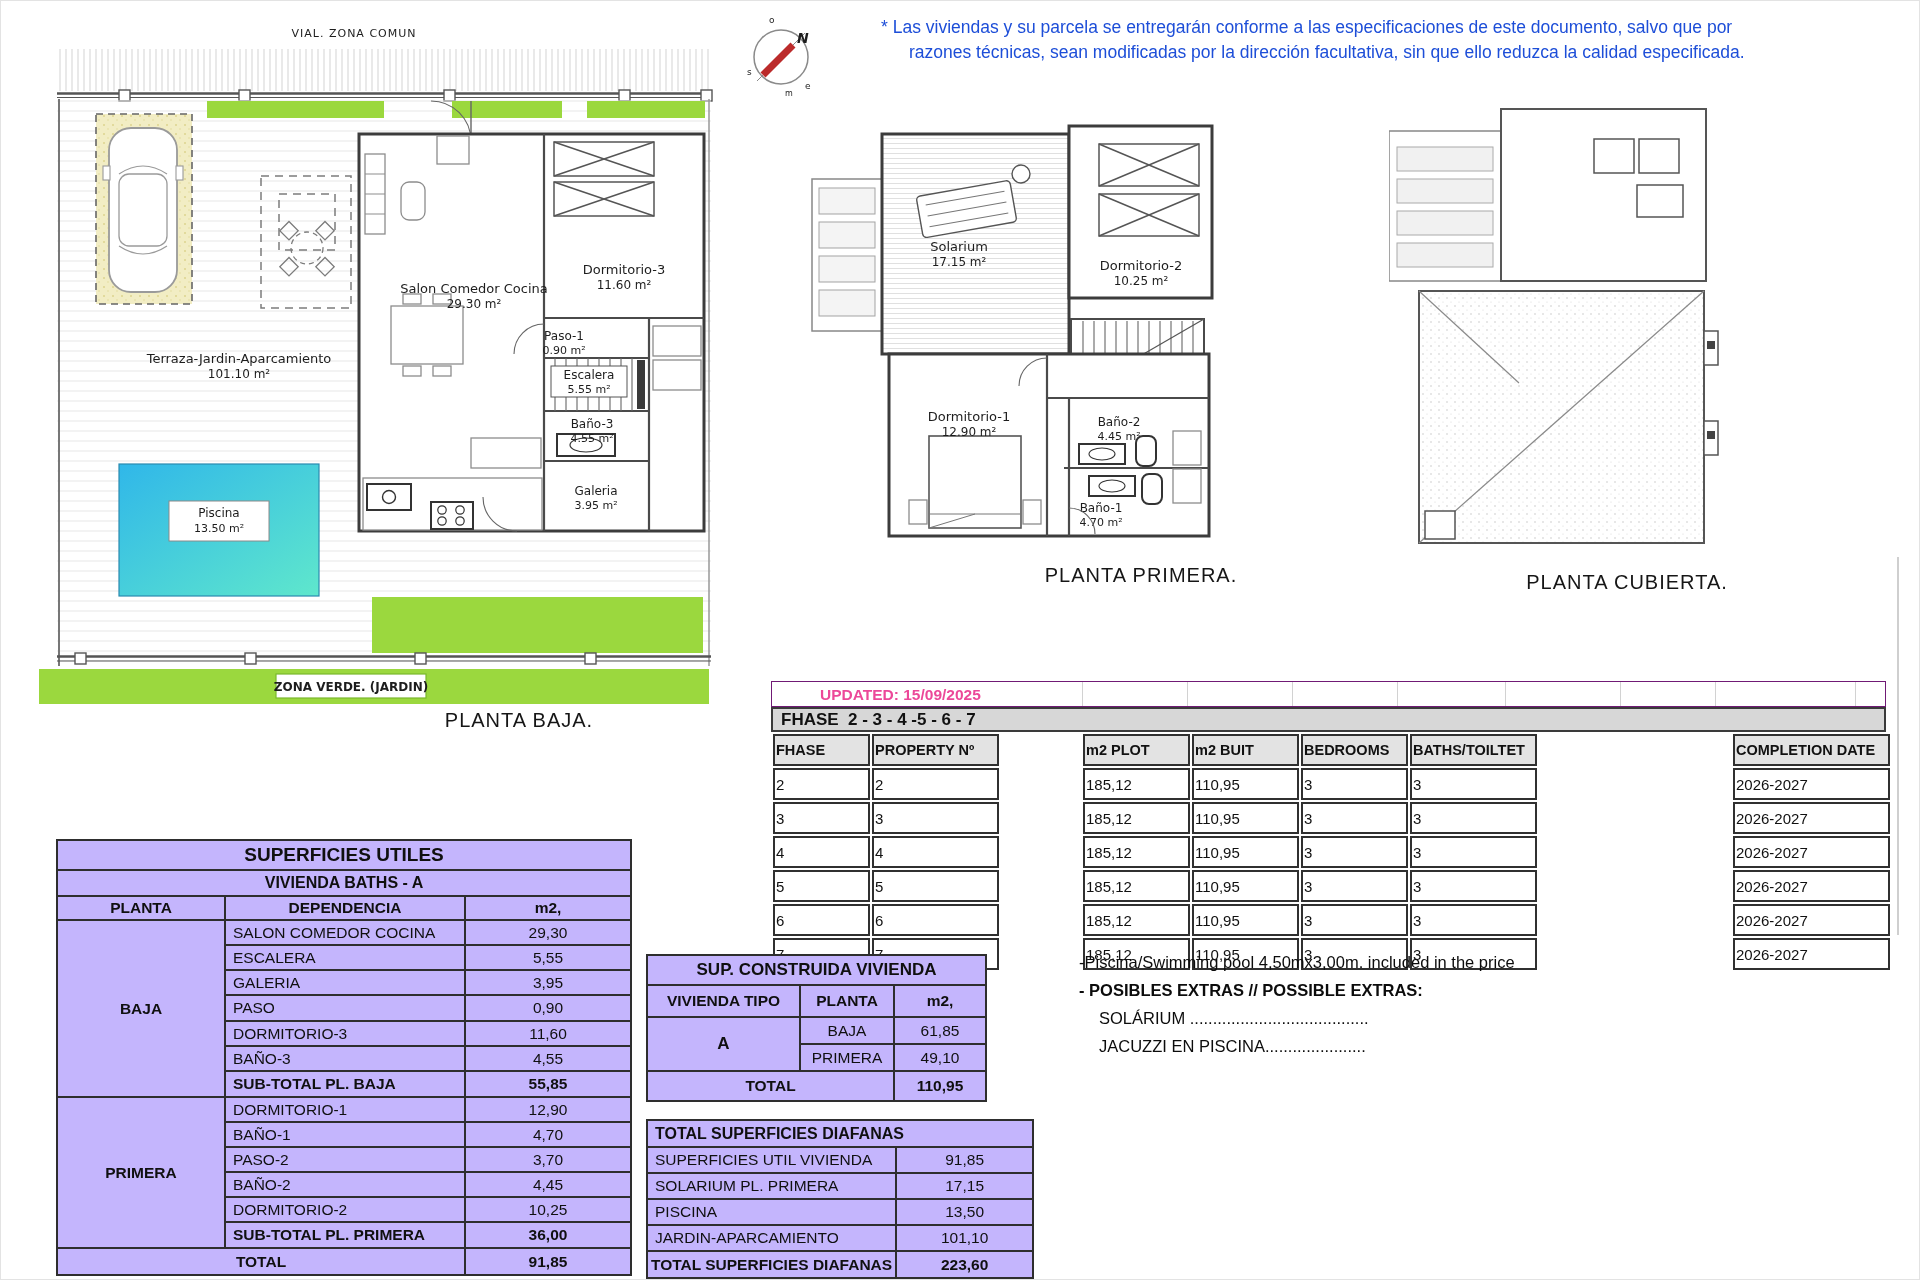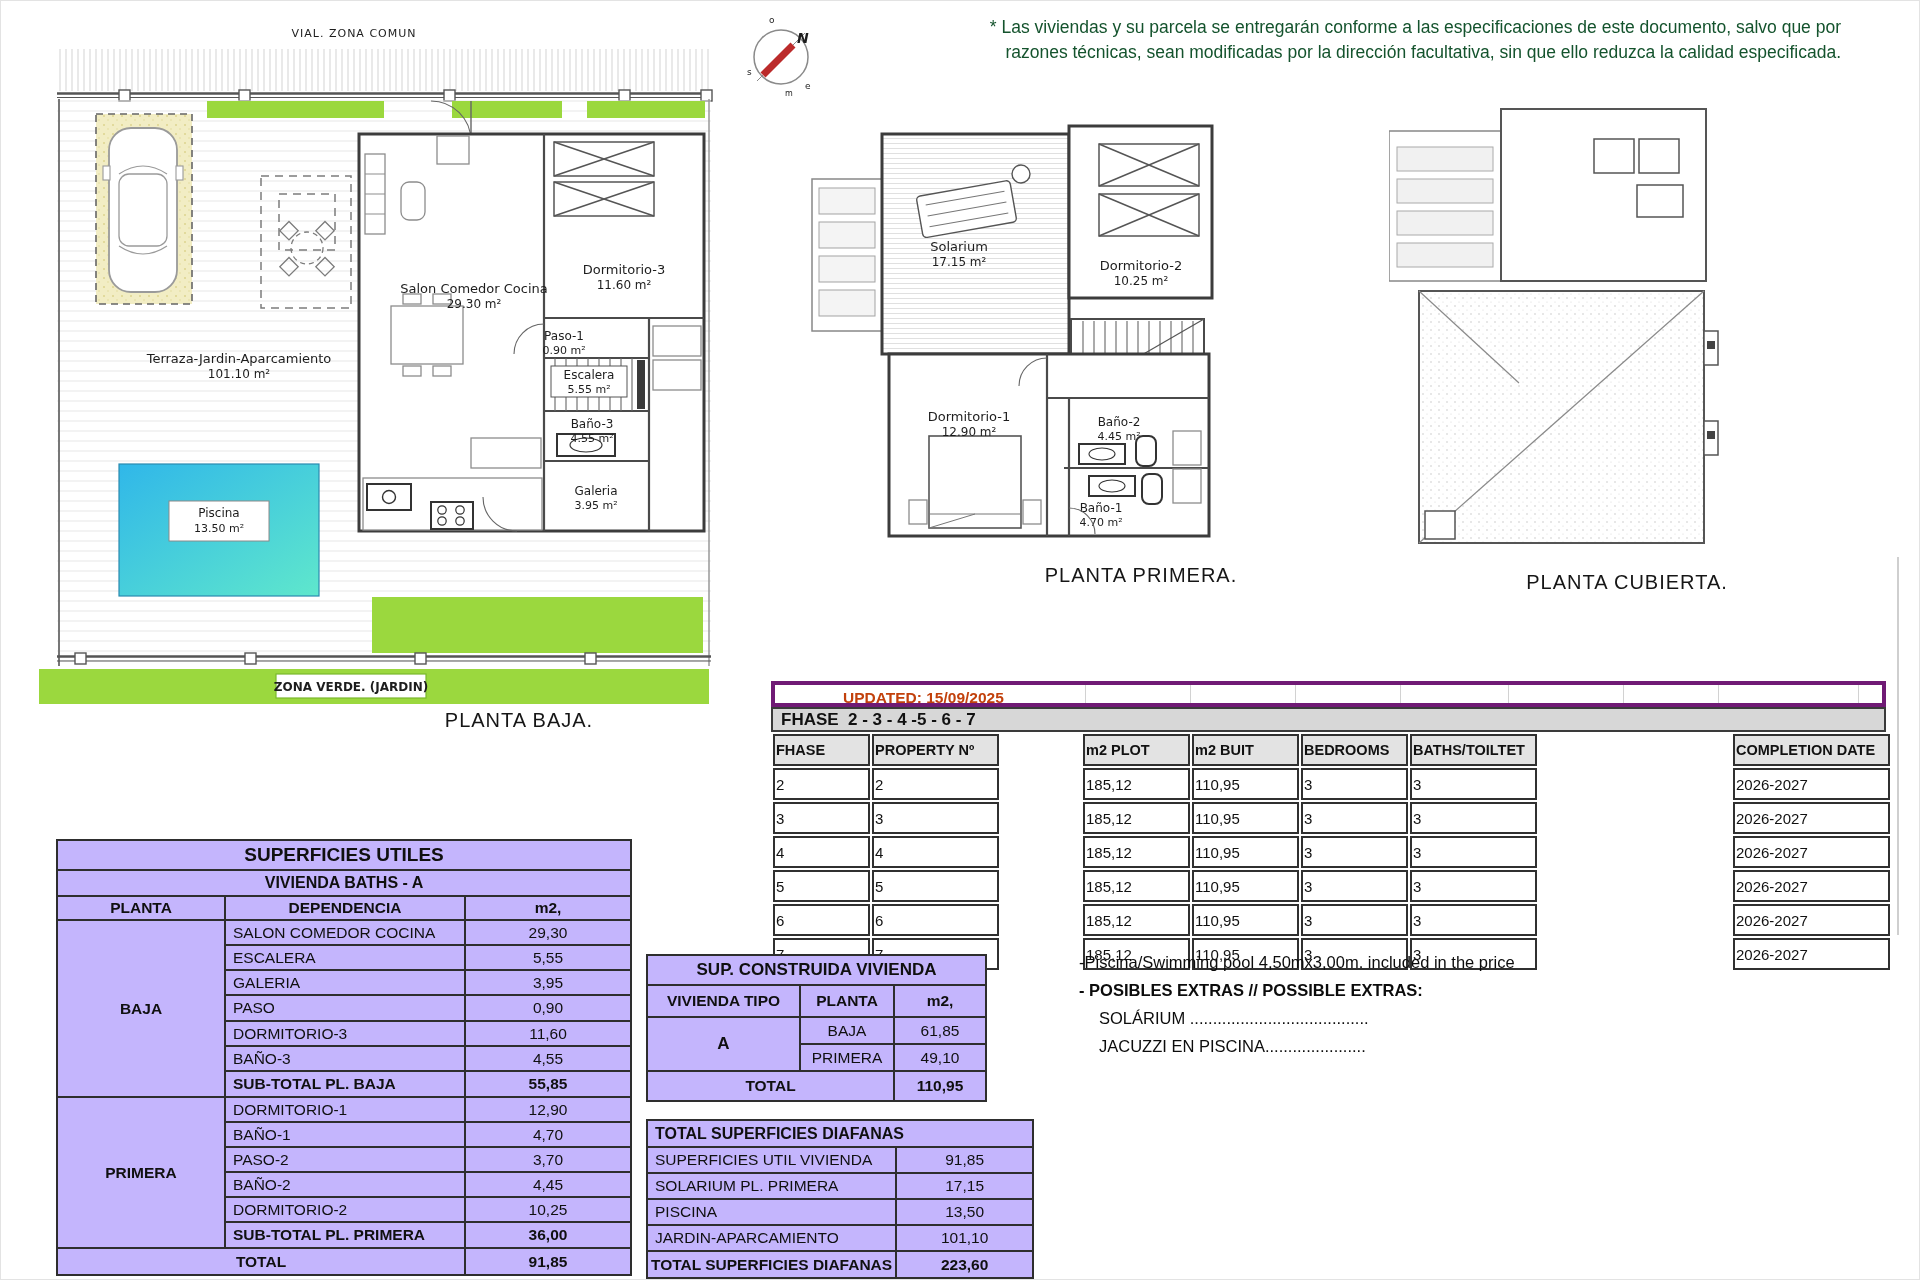--- a/index.html
+++ b/index.html
@@ -19,24 +19,24 @@
   table.sheet td{border:2px solid #2e2e2e;font:15.5px "Liberation Sans",sans-serif;color:#101010;
                  text-align:center;padding:0 3px;overflow:hidden;white-space:nowrap;}
   table.sheet td.tl{text-align:left;padding-left:7px;}
   table.sheet td.b{font-weight:bold;}
   table.sheet td.title{font-size:19px;font-weight:bold;}
   table.sheet td.sub{font-size:16px;font-weight:bold;}
   table.phase td{border:2px solid #303030;font:15px "Liberation Sans",sans-serif;height:26px;}
   table.phase td.hdr{background:#e3e3e3;font-weight:bold;font-size:14.5px;}
   .band{background:#d7d7d7;border:2px solid #3a3a3a;box-sizing:border-box;
         font:bold 17px "Liberation Sans",sans-serif;line-height:22px;padding-left:8px;white-space:pre;}
-  .updrow{border:4px solid #701a75;box-sizing:border-box;font:600 15.5px "Liberation Sans",sans-serif;
-          line-height:25px;padding-left:68px;color:#c2410c;}
+  .updrow{border:1px solid #701a75;box-sizing:border-box;font:600 15.5px "Liberation Sans",sans-serif;
+          line-height:25px;padding-left:48px;color:#ec4899;}
   .updrow .dv{position:absolute;top:0;width:1px;height:100%;background:#d2d2d2;}
-  .disc{font:400 17.5px "Liberation Sans",sans-serif;color:#14532d;line-height:1.42;text-align:right;}
+  .disc{font:400 17.5px "Liberation Sans",sans-serif;color:#1d4ed8;line-height:1.42;}
   .extras div{font:400 16.5px "Liberation Sans",sans-serif;color:#0c0c0c;margin-bottom:9px;}
   .extras .b6{font-weight:700;}
   .extras .ind{margin-left:20px;}
 </style>
 </head>
 <body>
 
 <div class="page">
 
   <svg width="0" height="0" style="position:absolute">
@@ -235,21 +235,21 @@
     <line x1="20" y1="64" x2="50" y2="34" stroke="#bb2b2b" stroke-width="7"></line>
     <text x="54" y="32" style="font-size:14px;font-weight:bold;font-style:italic" fill="#bb2b2b">N</text>
     <text x="26" y="12" style="font-size:9px" fill="#555">o</text>
     <text x="4" y="64" style="font-size:9px" fill="#555">s</text>
     <text x="62" y="78" style="font-size:9px" fill="#555">e</text>
     <text x="42" y="85" style="font-size:8px" fill="#555">m</text>
   </svg>
 
   <div class="abs disc" style="left:880px;top:14px;width:960px">
     <div>* Las viviendas y su parcela se entregarán conforme a las especificaciones de este documento, salvo que por</div>
-    <div style="margin-left:4px">razones técnicas, sean modificadas por la dirección facultativa, sin que ello reduzca la calidad especificada.</div>
+    <div style="margin-left:28px">razones técnicas, sean modificadas por la dirección facultativa, sin que ello reduzca la calidad especificada.</div>
   </div>
 
   <svg class="abs" style="left:808px;top:95px" width="432" height="500" viewBox="0 0 432 500">
 
     <g>
       <rect x="3" y="83" width="70" height="152" fill="#fff" stroke="#888" stroke-width="1.5"></rect>
       <rect x="10" y="92" width="56" height="26" fill="#f4f4f4" stroke="#a3a3a3" stroke-width="1"></rect>
       <rect x="10" y="126" width="56" height="26" fill="#f4f4f4" stroke="#a3a3a3" stroke-width="1"></rect>
       <rect x="10" y="160" width="56" height="26" fill="#f4f4f4" stroke="#a3a3a3" stroke-width="1"></rect>
       <rect x="10" y="194" width="56" height="26" fill="#f4f4f4" stroke="#a3a3a3" stroke-width="1"></rect>

